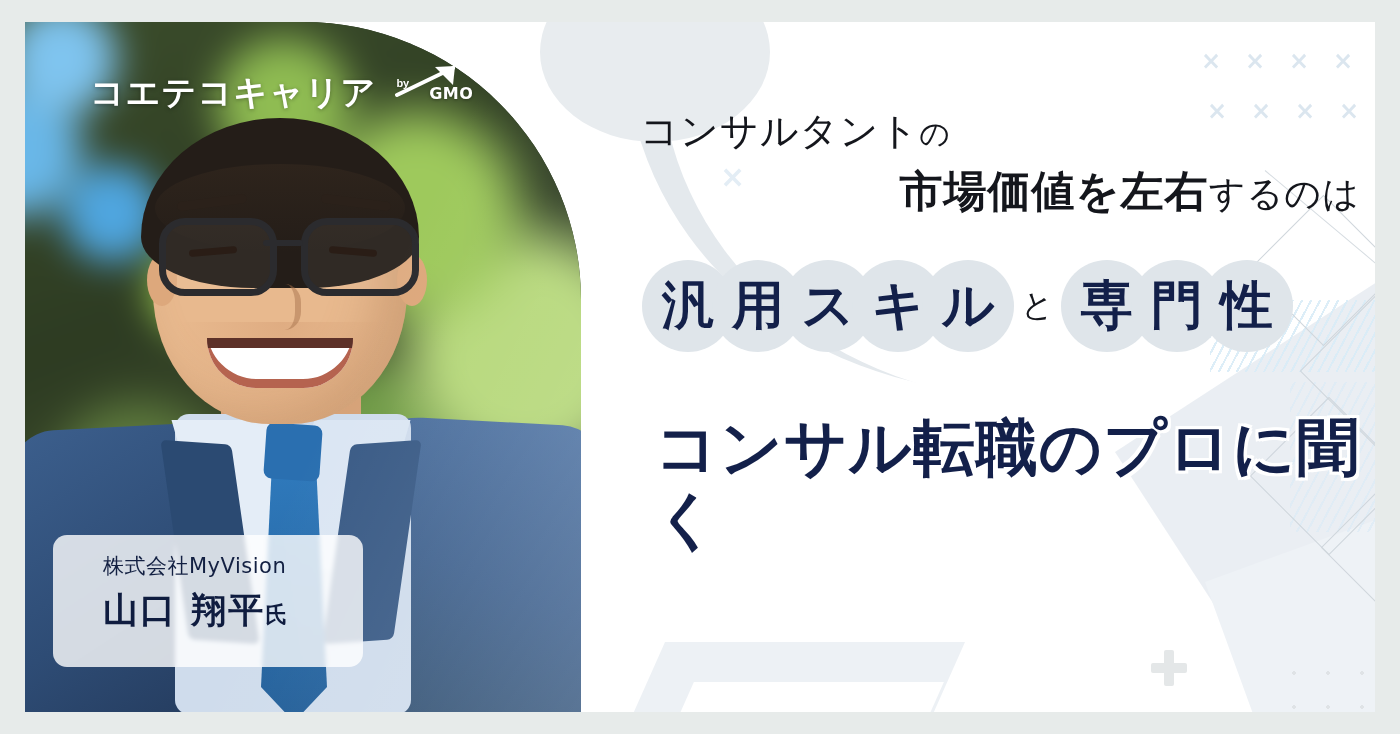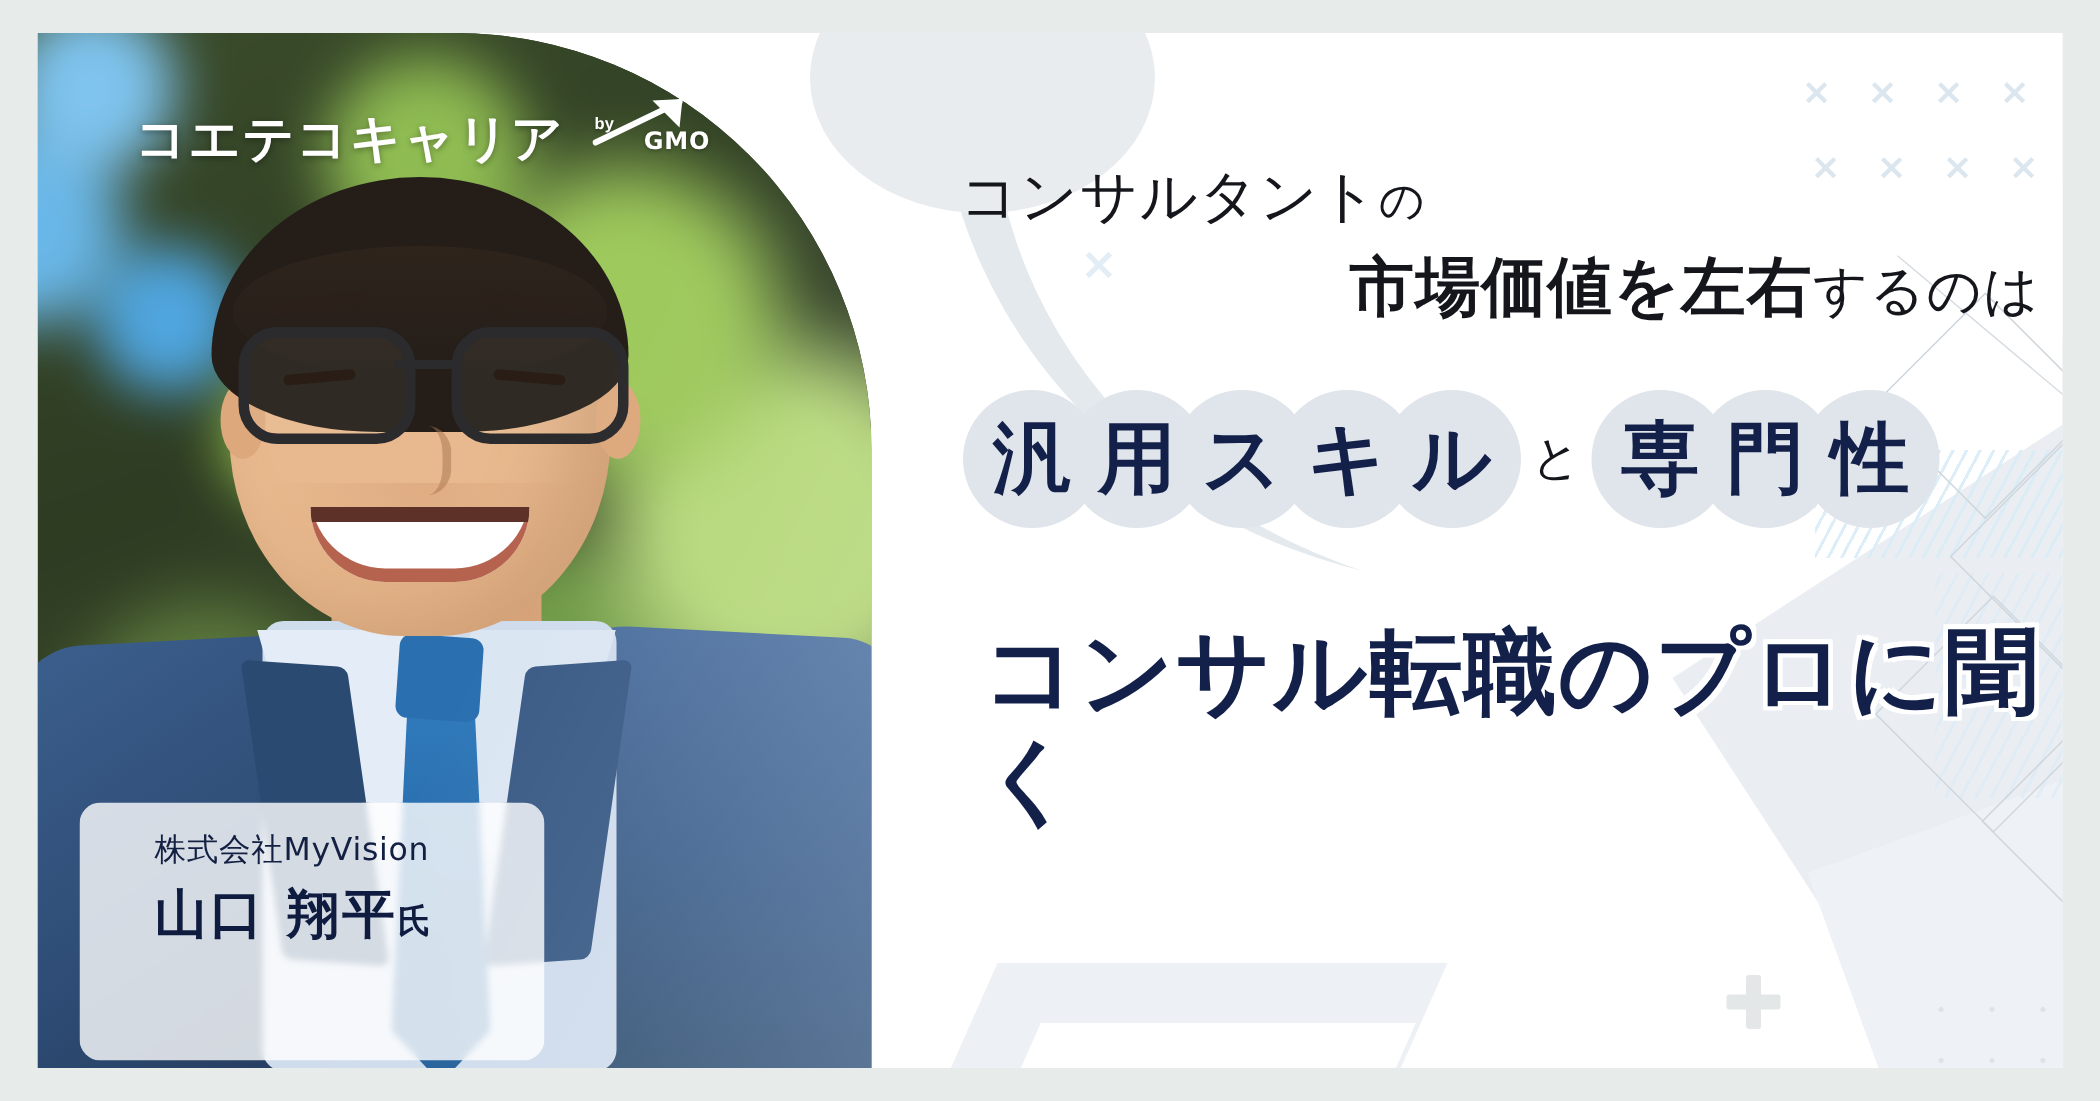--- a/index.html
+++ b/index.html
@@ -279,21 +279,21 @@
     text-shadow:0 1px 3px rgba(0,0,0,.35);
   }
   .logo-gmo{
     color:#ffffff;font-size:16px;font-weight:700;letter-spacing:.5px;
     margin-bottom:0;text-shadow:0 1px 3px rgba(0,0,0,.35);
     font-family:"DejaVu Sans","Liberation Sans",sans-serif;
   }
 
   
   #namecard{
-    position:absolute;left:28px;top:513px;width:310px;height:172px;
+    position:absolute;left:28px;top:513px;width:310px;height:132px;
     background:rgba(255,255,255,.80);
     border-radius:14px;
     padding:16px 0 0 50px;
     box-sizing:border-box;
     backdrop-filter:blur(2px);
   }
   .nc-line{
     color:#132042;font-size:21px;line-height:31px;font-weight:500;
     letter-spacing:.5px;
     font-family:"DejaVu Sans","Liberation Sans",sans-serif;

